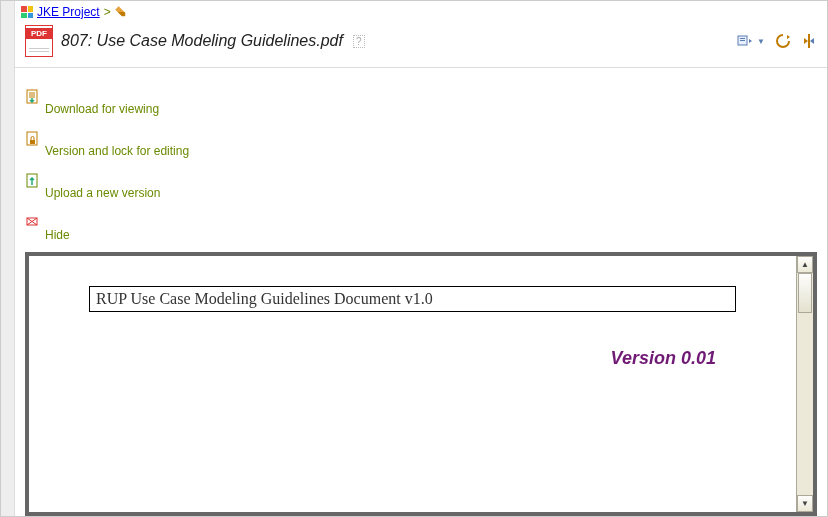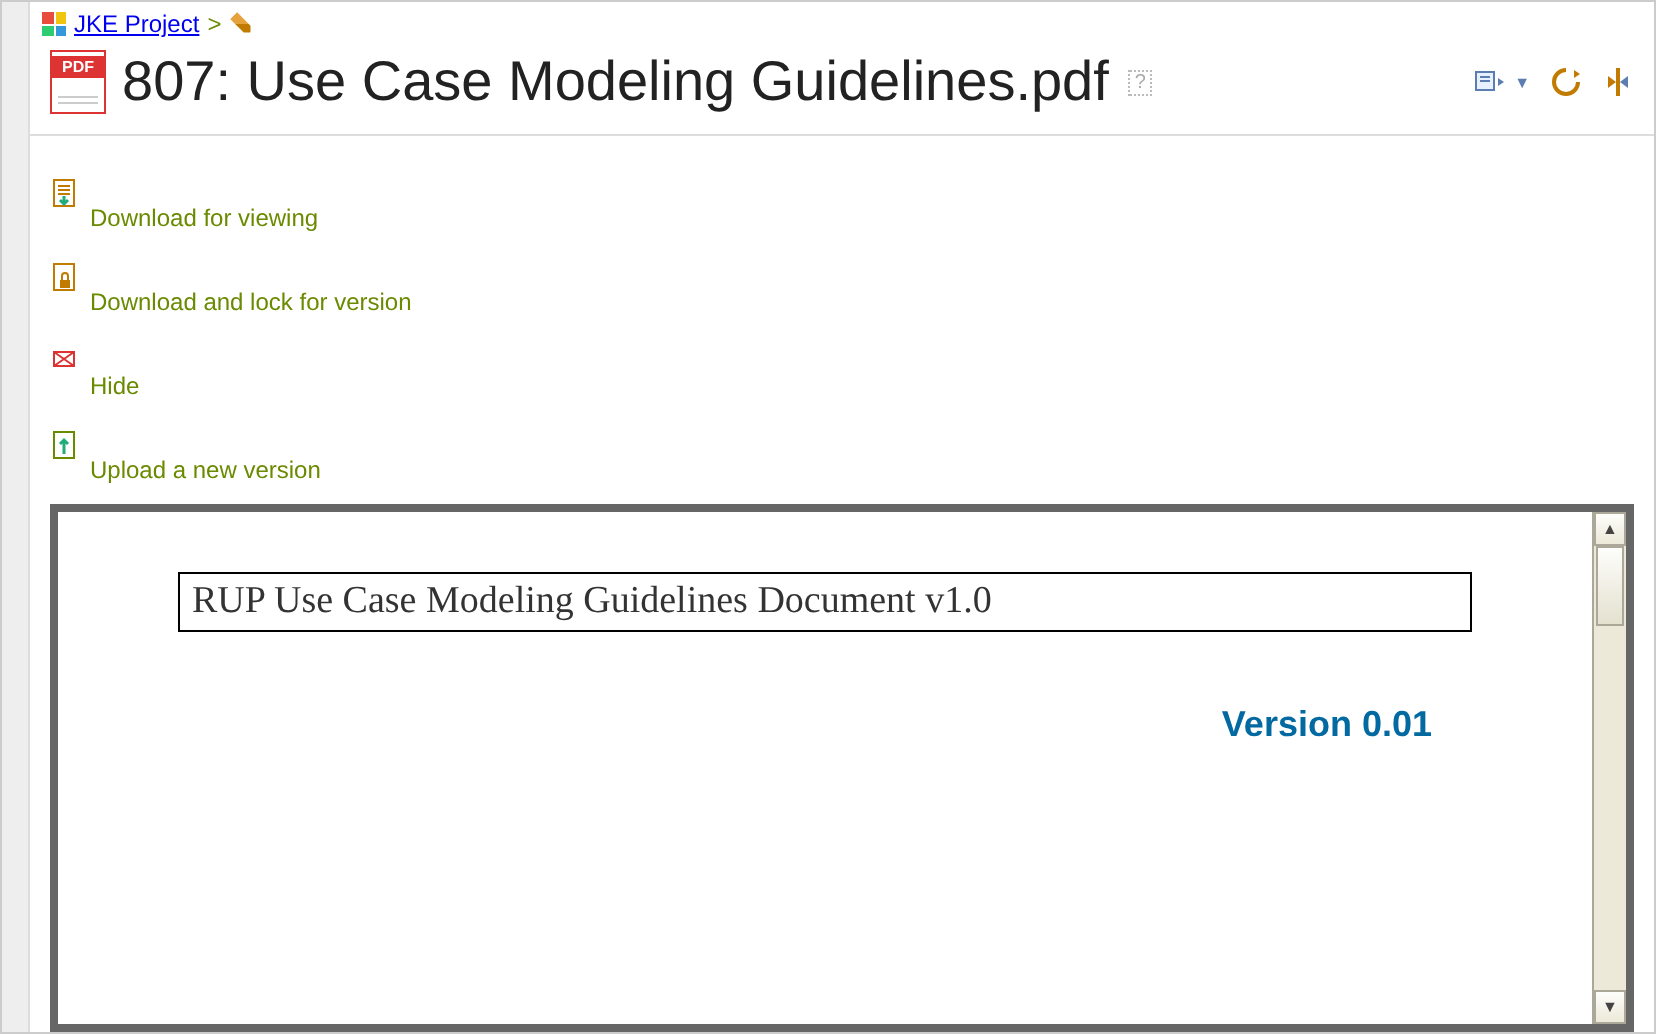--- a/index.html
+++ b/index.html
@@ -10,38 +10,38 @@
   .breadcrumb-row { padding: 4px 6px 2px 6px; display: flex; align-items: center; gap: 4px; }
   .apps-icon { width: 12px; height: 12px; display: inline-grid; grid-template-columns: 1fr 1fr; grid-template-rows: 1fr 1fr; gap: 1px; }
   .apps-icon span:nth-child(1){background:#e74c3c;} .apps-icon span:nth-child(2){background:#f1c40f;}
   .apps-icon span:nth-child(3){background:#2ecc71;} .apps-icon span:nth-child(4){background:#3498db;}
   .pencil-icon { width: 12px; height: 12px; background: linear-gradient(135deg, #e6a23c 50%, #c07b00 50%); transform: rotate(45deg); clip-path: polygon(0 30%, 80% 30%, 100% 50%, 80% 70%, 0 70%); }
   .title-row { display: flex; align-items: center; justify-content: space-between; padding: 4px 10px 10px 10px; border-bottom: 1px solid #ddd; }
   .title-left { display: flex; align-items: center; gap: 8px; }
   .pdf-icon { width: 28px; height: 32px; background: #fff; border: 1px solid #d33; position: relative; }
   .pdf-icon::before { content: "PDF"; position: absolute; top: 2px; left: 0; right: 0; background: #d33; color: #fff; font-size: 8px; font-weight: bold; text-align: center; line-height: 11px; height: 11px; }
   .pdf-icon::after { content:""; position:absolute; bottom:2px; left:3px; right:3px; height:6px; background: repeating-linear-gradient(#ccc 0 1px, transparent 1px 3px); }
-  .doc-title { font-size: 28px; font-weight: normal; color: #222; }
+  .doc-title { font-size: 16px; font-weight: normal; color: #222; font-style: italic; }
   .help-sup { color: #aaa; font-size: 10px; border: 1px dotted #bbb; padding: 0 2px; margin-left: 2px; vertical-align: super; }
   .title-actions { display: flex; align-items: center; gap: 10px; }
   .icon-btn { width: 16px; height: 16px; display: inline-block; cursor: pointer; }
   .actions-links { padding: 8px 10px 8px 10px; }
   .action-item { display: flex; align-items: center; gap: 6px; padding: 2px 0; }
   .action-item a { color: #6a8a00; text-decoration: none; margin-top: 24px; }
   .small-icon { width: 14px; height: 16px; display: inline-block; position: relative; }
   .doc-view-wrap { margin: 0 10px 0 10px; flex: 1; border: 4px solid #666; background: #666; position: relative; overflow: hidden; display: flex; }
   .doc-page { background: #fff; flex: 1; position: relative; overflow: auto; }
   .doc-scrollbar { width: 17px; background: #ece9d8; border-left: 1px solid #aca899; display: flex; flex-direction: column; }
   .scroll-btn { height: 17px; background: linear-gradient(#fdfdfb,#ece9d8); border: 1px solid #aca899; display: flex; align-items: center; justify-content: center; font-size: 8px; color: #444; cursor: pointer; }
   .scroll-thumb { height: 40px; margin: 0 1px; background: linear-gradient(#fdfdfb,#e4e1cf); border: 1px solid #aca899; cursor: pointer; }
   .scroll-track { flex: 1; }
   .embedded-content { padding: 30px 60px 60px 60px; }
-  .boxed-header { border: 1px solid #000; padding: 3px 6px; font-family: "Times New Roman", serif; font-size: 19px; margin-bottom: 36px; width: 100%; }
+  .boxed-header { border: 1px solid #000; padding: 3px 6px; font-family: "Times New Roman", serif; font-size: 16px; margin-bottom: 36px; width: 100%; }
   .embedded-title { font-family: Arial, sans-serif; font-size: 24px; font-weight: bold; text-align: center; margin-bottom: 48px; color: #000; }
-  .embedded-version { font-family: Arial, sans-serif; font-size: 18px; font-weight: bold; text-align: right; padding-right: 20px; color: #0369a1; }
+  .embedded-version { font-family: Arial, sans-serif; font-size: 18px; font-weight: bold; text-align: right; padding-right: 20px; color: #701a75; font-style: italic; }
 </style>
 </head>
 <body>
 
 <div class="app">
   <div class="left-rail"></div>
   <div class="main">
 
     <div class="breadcrumb-row">
       <span class="apps-icon">
@@ -99,39 +99,39 @@
         <a href="#">Download for viewing</a>
       </div>
       <div class="action-item">
         <span class="small-icon">
           <svg viewBox="0 0 14 16" width="14" height="16">
               <rect x="2" y="1" width="10" height="13" fill="#fff" stroke="#c07b00"></rect>
               <rect x="5" y="9" width="5" height="4" fill="#c07b00"></rect>
               <path d="M6 9v-2a1.5 1.5 0 0 1 3 0v2" fill="none" stroke="#c07b00"></path>
             </svg>
         </span>
-        <a href="#">Download and lock for version</a>
+        <a href="#">Version and lock for editing</a>
+      </div>
+      <div class="action-item">
+        <span class="small-icon">
+          <svg viewBox="0 0 14 16" width="14" height="16">
+              <rect x="2" y="1" width="10" height="13" fill="#fff" stroke="#6a8a00"></rect>
+              <path d="M7 12V5M5 7l2-2 2 2" stroke="#2a7" stroke-width="1.5" fill="none"></path>
+            </svg>
+        </span>
+        <a href="#">Upload a new version</a>
       </div>
       <div class="action-item">
         <span class="small-icon">
           <svg viewBox="0 0 14 16" width="14" height="16">
               <rect x="2" y="3" width="10" height="7" fill="#fff" stroke="#d33"></rect>
               <path d="M2 3l10 7M12 3L2 10" stroke="#d33"></path>
             </svg>
         </span>
         <a href="#">Hide</a>
-      </div>
-      <div class="action-item">
-        <span class="small-icon">
-          <svg viewBox="0 0 14 16" width="14" height="16">
-              <rect x="2" y="1" width="10" height="13" fill="#fff" stroke="#6a8a00"></rect>
-              <path d="M7 12V5M5 7l2-2 2 2" stroke="#2a7" stroke-width="1.5" fill="none"></path>
-            </svg>
-        </span>
-        <a href="#">Upload a new version</a>
       </div>
     </div>
 
     <div class="doc-view-wrap">
       <div class="doc-page">
         <div class="embedded-content">
           <div class="boxed-header">RUP Use Case Modeling Guidelines Document v1.0</div>
           <div class="embedded-version">Version 0.01</div>
         </div>
       </div>

